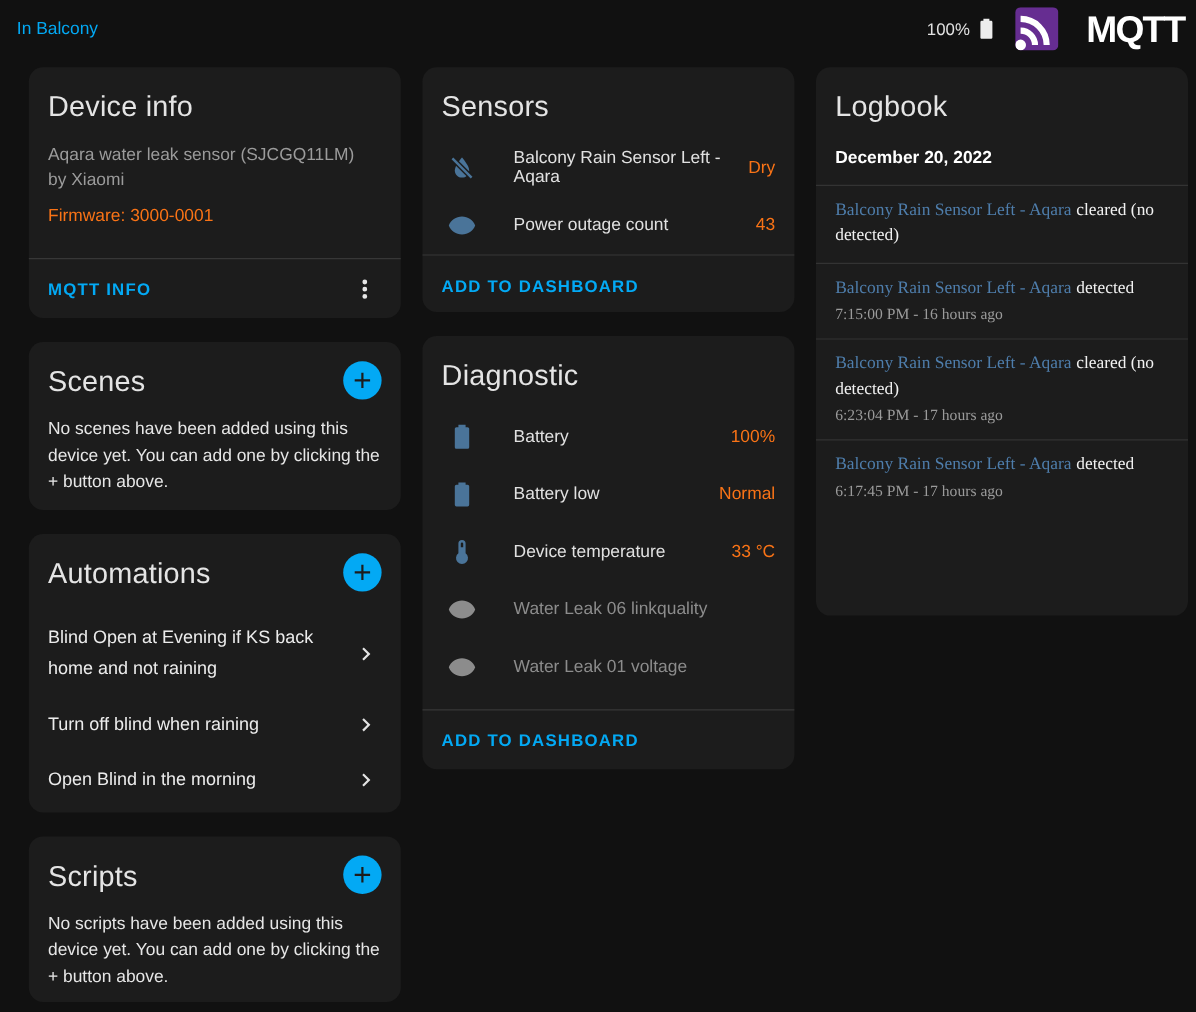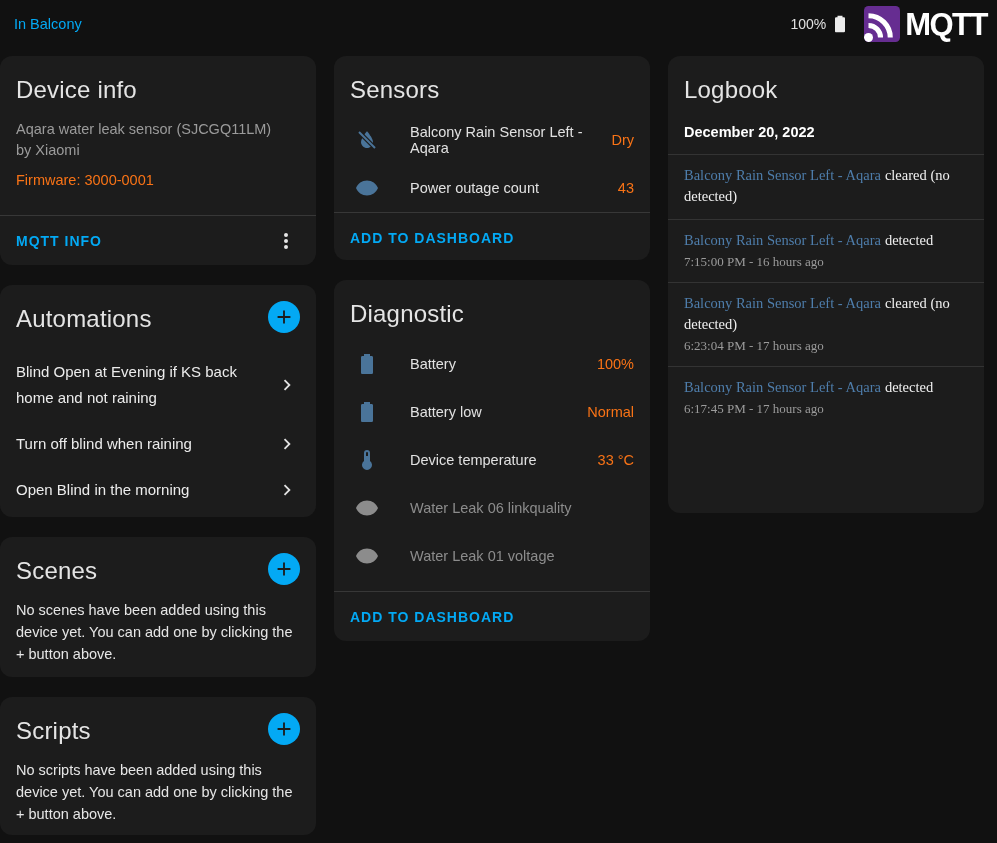--- a/index.html
+++ b/index.html
@@ -16,28 +16,28 @@
     height: 48px;
     display: flex; align-items: center; justify-content: space-between;
     padding: 0 6px 0 14px;
   }
   .breadcrumb-link {
     color: #03a9f4; font-size: 14.5px; cursor: pointer; text-decoration: none;
   }
   .topbar-right { display: flex; align-items: center; gap: 14px; }
   .battery-chip { display: flex; align-items: center; gap: 4px; cursor: pointer; }
   .battery-chip .pct { font-size: 14px; color: #e1e1e1; }
-  .mqtt-logo { display: flex; align-items: center; gap: 5px; padding-right: 4px; }
+  .mqtt-logo { display: flex; align-items: center; gap: 23px; padding-right: 4px; }
   .mqtt-wordmark {
     font-size: 31px; font-weight: bold; color: #ffffff; letter-spacing: -1.5px;
     line-height: 1;
   }
   
   .columns {
-    display: flex; gap: 18px; padding: 8px 7px 0 0; align-items: flex-start;
+    display: flex; gap: 18px; padding: 8px 7px 0 24px; align-items: flex-start;
   }
   .col { width: 316px; display: flex; flex-direction: column; gap: 20px; }
   
   .card {
     background: #1c1c1c; border-radius: 12px; width: 100%;
     display: flex; flex-direction: column;
   }
   .card-content { padding: 14px 16px 0 16px; flex: 1; }
   .card-title {
     font-size: 24px; font-weight: 400; color: #e4e4e4; line-height: 32px;
@@ -152,20 +152,36 @@
         <button class="kebab">
           <span style="display:flex">
             <svg width="24" height="24" viewBox="0 0 24 24">
                 <path fill="#e6e6e6" d="M12,16A2,2 0 0,1 14,18A2,2 0 0,1 12,20A2,2 0 0,1 10,18A2,2 0 0,1 12,16M12,10A2,2 0 0,1 14,12A2,2 0 0,1 12,14A2,2 0 0,1 10,12A2,2 0 0,1 12,10M12,4A2,2 0 0,1 14,6A2,2 0 0,1 12,8A2,2 0 0,1 10,6A2,2 0 0,1 12,4Z"></path>
               </svg>
           </span>
         </button>
       </div>
     </div>
 
+    <div class="card h-scenes">
+      <div class="card-content">
+        <div class="title-row">
+          <h1 class="card-title">Scenes</h1>
+          <button class="fab-mini">
+            <span style="display:flex">
+              <svg width="22" height="22" viewBox="0 0 24 24">
+                  <path fill="#1c1c1c" d="M19,13H13V19H11V13H5V11H11V5H13V11H19V13Z"></path>
+                </svg>
+            </span>
+          </button>
+        </div>
+        <div class="empty-text">No scenes have been added using this device yet. You can add one by clicking the + button above.</div>
+      </div>
+    </div>
+
     <div class="card h-automations">
       <div class="card-content">
         <div class="title-row">
           <h1 class="card-title">Automations</h1>
           <button class="fab-mini">
             <span style="display:flex">
               <svg width="22" height="22" viewBox="0 0 24 24">
                   <path fill="#1c1c1c" d="M19,13H13V19H11V13H5V11H11V5H13V11H19V13Z"></path>
                 </svg>
             </span>
@@ -190,36 +206,20 @@
           </div>
           <div class="auto-item">
             <span class="auto-label">Open Blind in the morning</span>
             <span class="chev">
               <svg width="22" height="22" viewBox="0 0 24 24">
                   <path fill="#e1e1e1" d="M8.59,16.59L13.17,12L8.59,7.41L10,6L16,12L10,18L8.59,16.59Z"></path>
                 </svg>
             </span>
           </div>
         </div>
-      </div>
-    </div>
-
-    <div class="card h-scenes">
-      <div class="card-content">
-        <div class="title-row">
-          <h1 class="card-title">Scenes</h1>
-          <button class="fab-mini">
-            <span style="display:flex">
-              <svg width="22" height="22" viewBox="0 0 24 24">
-                  <path fill="#1c1c1c" d="M19,13H13V19H11V13H5V11H11V5H13V11H19V13Z"></path>
-                </svg>
-            </span>
-          </button>
-        </div>
-        <div class="empty-text">No scenes have been added using this device yet. You can add one by clicking the + button above.</div>
       </div>
     </div>
 
     <div class="card h-scripts">
       <div class="card-content">
         <div class="title-row">
           <h1 class="card-title">Scripts</h1>
           <button class="fab-mini">
             <span style="display:flex">
               <svg width="22" height="22" viewBox="0 0 24 24">

